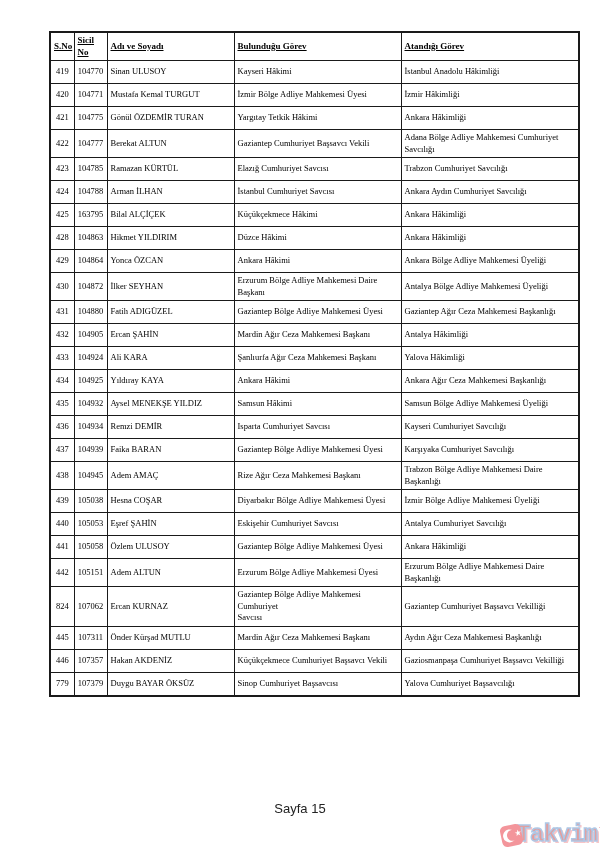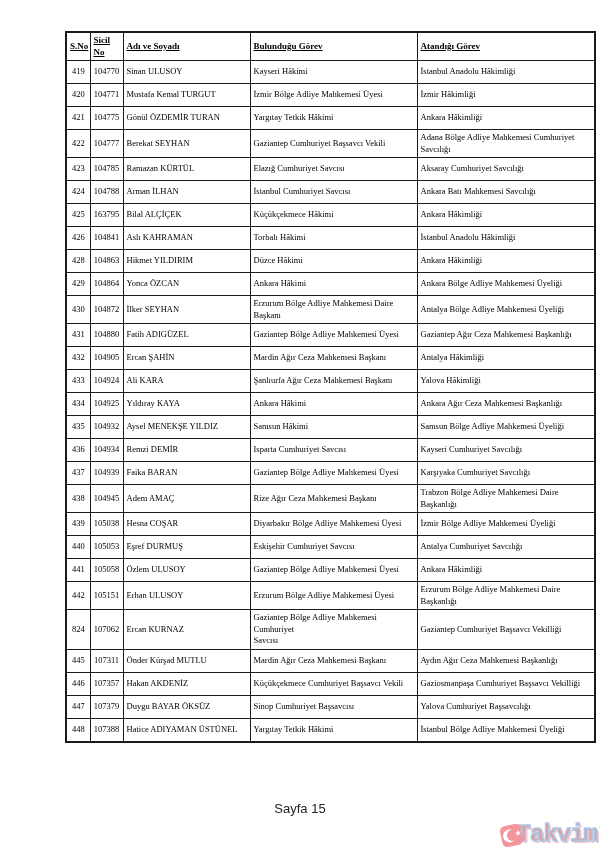--- a/index.html
+++ b/index.html
@@ -5,21 +5,21 @@
   html,body { margin:0; padding:0; background:#ffffff; }
   .page {
     position:relative; width:600px; height:849px; background:#ffffff;
     overflow:hidden; font-family:"Liberation Serif", serif; color:#000;
   }
   table.applist {
     position:absolute; left:49px; top:31px; width:529px;
     border-collapse:collapse; table-layout:fixed;
     border:2px solid #1a1a1a;
     font-family:"Liberation Serif", serif;
-    font-size:8.5px; color:#000;margin-left:16px;
+    font-size:8.5px; color:#000;
   }
   .applist th, .applist td {
     border:1px solid #1a1a1a;
     padding:2px 3px;
     vertical-align:middle;
     line-height:11.5px;
     overflow:hidden;
     white-space:pre-line;
   }
   .applist th {
@@ -103,52 +103,45 @@
         <tr>
     <td class="c-num">421</td>
     <td class="c-num">104775</td>
     <td>Gönül ÖZDEMİR TURAN</td>
     <td>Yargıtay Tetkik Hâkimi</td>
     <td>Ankara Hâkimliği</td>
   </tr>
         <tr>
     <td class="c-num">422</td>
     <td class="c-num">104777</td>
-    <td>Berekat SEYHAN</td>
+    <td>Berekat ALTUN</td>
     <td>Gaziantep Cumhuriyet Başsavcı Vekili</td>
     <td>Adana Bölge Adliye Mahkemesi Cumhuriyet
 Savcılığı</td>
   </tr>
         <tr>
     <td class="c-num">423</td>
     <td class="c-num">104785</td>
     <td>Ramazan KÜRTÜL</td>
     <td>Elazığ Cumhuriyet Savcısı</td>
-    <td>Aksaray Cumhuriyet Savcılığı</td>
+    <td>Trabzon Cumhuriyet Savcılığı</td>
   </tr>
         <tr>
     <td class="c-num">424</td>
     <td class="c-num">104788</td>
     <td>Arman İLHAN</td>
     <td>İstanbul Cumhuriyet Savcısı</td>
-    <td>Ankara Batı Mahkemesi Savcılığı</td>
+    <td>Ankara Aydın Cumhuriyet Savcılığı</td>
   </tr>
         <tr>
     <td class="c-num">425</td>
     <td class="c-num">163795</td>
     <td>Bilal ALÇİÇEK</td>
     <td>Küçükçekmece Hâkimi</td>
     <td>Ankara Hâkimliği</td>
-  </tr>
-        <tr>
-    <td class="c-num">426</td>
-    <td class="c-num">104841</td>
-    <td>Aslı KAHRAMAN</td>
-    <td>Torbalı Hâkimi</td>
-    <td>İstanbul Anadolu Hâkimliği</td>
   </tr>
         <tr>
     <td class="c-num">428</td>
     <td class="c-num">104863</td>
     <td>Hikmet YILDIRIM</td>
     <td>Düzce Hâkimi</td>
     <td>Ankara Hâkimliği</td>
   </tr>
         <tr>
     <td class="c-num">429</td>
@@ -223,35 +216,35 @@
         <tr>
     <td class="c-num">439</td>
     <td class="c-num">105038</td>
     <td>Hesna COŞAR</td>
     <td>Diyarbakır Bölge Adliye Mahkemesi Üyesi</td>
     <td>İzmir Bölge Adliye Mahkemesi Üyeliği</td>
   </tr>
         <tr>
     <td class="c-num">440</td>
     <td class="c-num">105053</td>
-    <td>Eşref DURMUŞ</td>
+    <td>Eşref ŞAHİN</td>
     <td>Eskişehir Cumhuriyet Savcısı</td>
     <td>Antalya Cumhuriyet Savcılığı</td>
   </tr>
         <tr>
     <td class="c-num">441</td>
     <td class="c-num">105058</td>
     <td>Özlem ULUSOY</td>
     <td>Gaziantep Bölge Adliye Mahkemesi Üyesi</td>
     <td>Ankara Hâkimliği</td>
   </tr>
         <tr>
     <td class="c-num">442</td>
     <td class="c-num">105151</td>
-    <td>Erhan ULUSOY</td>
+    <td>Adem ALTUN</td>
     <td>Erzurum Bölge Adliye Mahkemesi Üyesi</td>
     <td>Erzurum Bölge Adliye Mahkemesi Daire Başkanlığı</td>
   </tr>
         <tr>
     <td class="c-num">824</td>
     <td class="c-num">107062</td>
     <td>Ercan KURNAZ</td>
     <td>Gaziantep Bölge Adliye Mahkemesi Cumhuriyet
 Savcısı</td>
     <td>Gaziantep Cumhuriyet Başsavcı Vekilliği</td>
@@ -264,32 +257,25 @@
     <td>Aydın Ağır Ceza Mahkemesi Başkanlığı</td>
   </tr>
         <tr>
     <td class="c-num">446</td>
     <td class="c-num">107357</td>
     <td>Hakan AKDENİZ</td>
     <td>Küçükçekmece Cumhuriyet Başsavcı Vekili</td>
     <td>Gaziosmanpaşa Cumhuriyet Başsavcı Vekilliği</td>
   </tr>
         <tr>
-    <td class="c-num">447</td>
+    <td class="c-num">779</td>
     <td class="c-num">107379</td>
     <td>Duygu BAYAR ÖKSÜZ</td>
     <td>Sinop Cumhuriyet Başsavcısı</td>
     <td>Yalova Cumhuriyet Başsavcılığı</td>
-  </tr>
-        <tr>
-    <td class="c-num">448</td>
-    <td class="c-num">107388</td>
-    <td>Hatice ADIYAMAN ÜSTÜNEL</td>
-    <td>Yargıtay Tetkik Hâkimi</td>
-    <td>İstanbul Bölge Adliye Mahkemesi Üyeliği</td>
   </tr>
       </tbody>
   </table>
 
   <div class="footer">Sayfa 15</div>
 
   <div class="watermark">
     <div class="wm-flag">
       <span class="wm-crescent"></span>
       <span class="wm-star">★</span>

